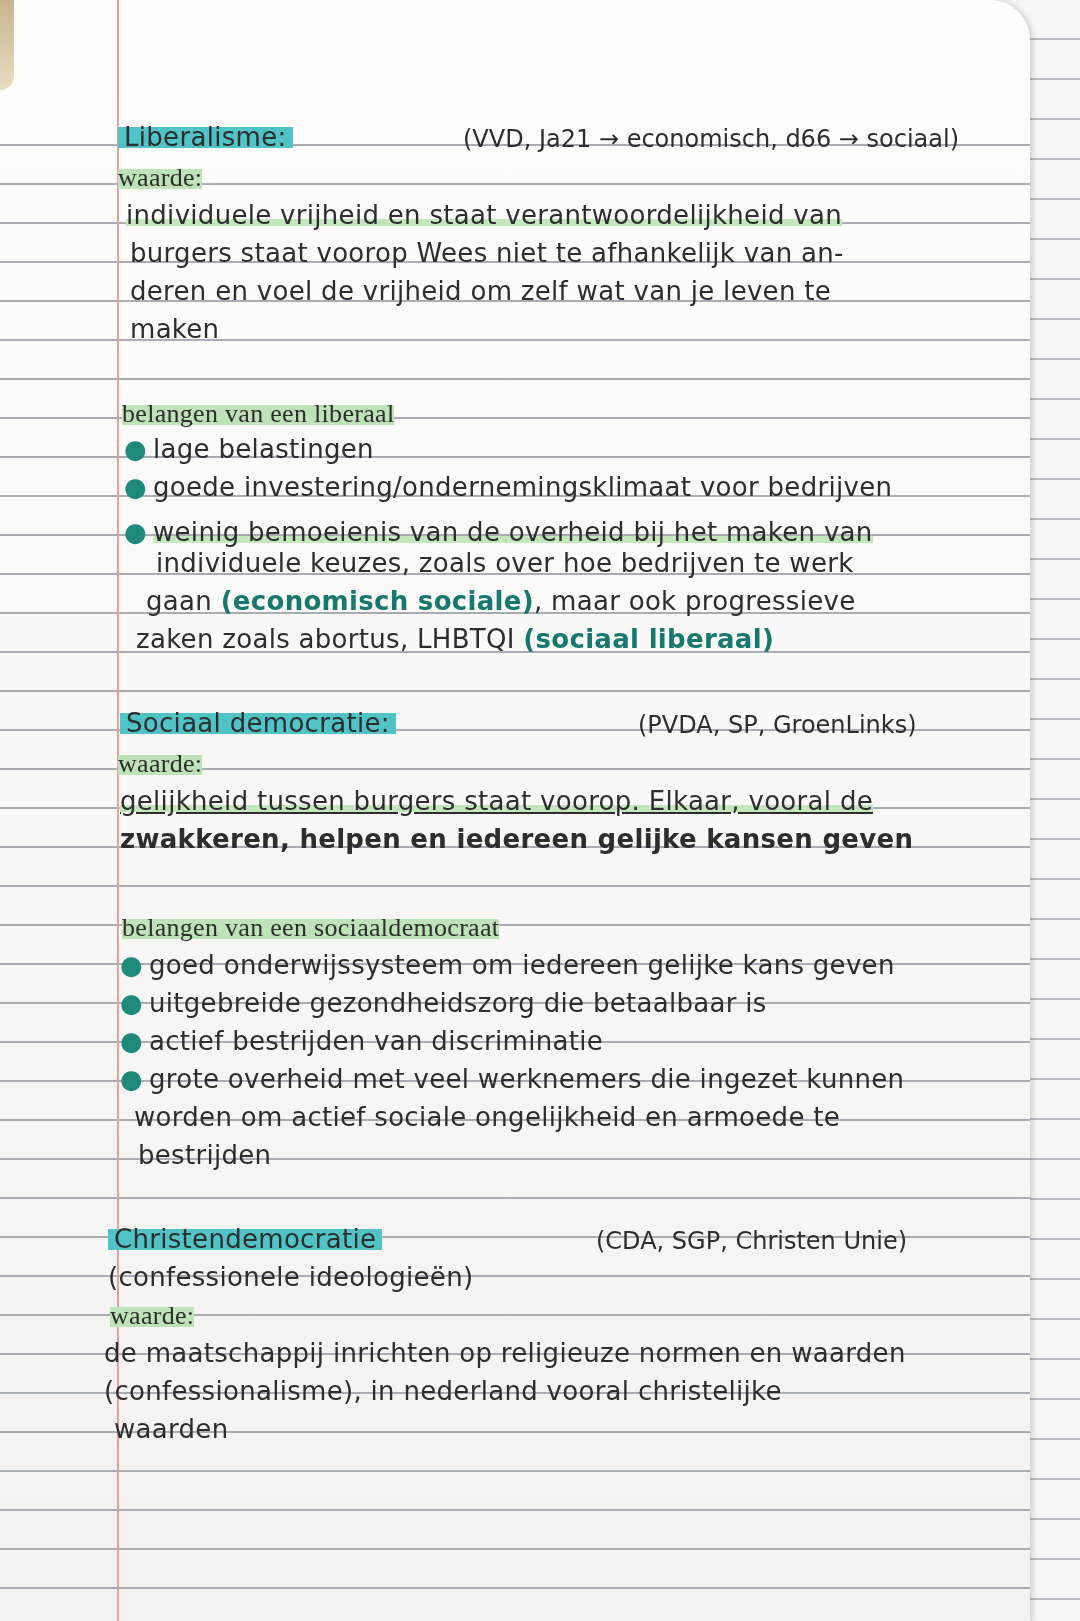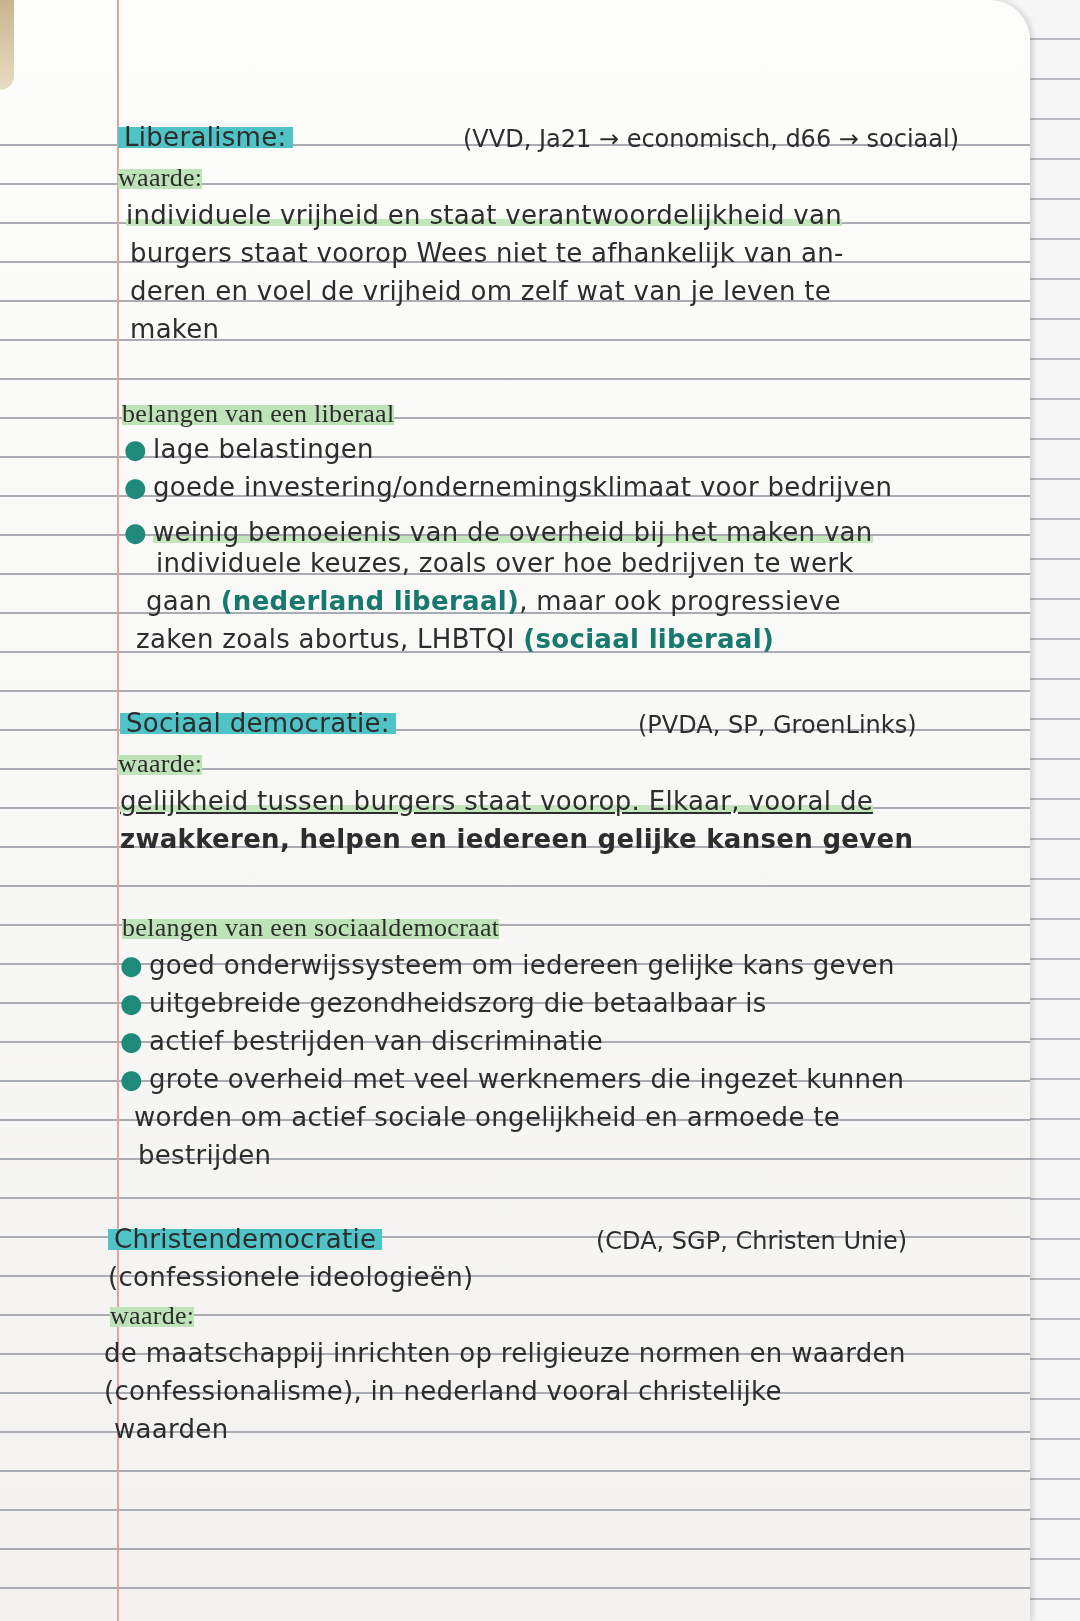--- a/index.html
+++ b/index.html
@@ -64,21 +64,21 @@
 
     <div class="line" style="top:286px; left:4px;">
       <span class="hl-green">belangen van een liberaal</span>
     </div>
     <div class="line" style="top:322px; left:6px;"><span class="bullet">●</span><span>lage belastingen</span></div>
     <div class="line" style="top:360px; left:6px;"><span class="bullet">●</span><span>goede investering/ondernemingsklimaat voor bedrijven</span></div>
     <div class="line" style="top:398px; left:6px;margin-top:7px;"><span class="bullet">●</span><span class="hl-under">weinig bemoeienis van de overheid bij het maken van</span></div>
     <div class="line" style="top:436px; left:38px;">individuele keuzes, zoals over hoe bedrijven te werk</div>
     <div class="line" style="top:474px; left:28px;">
       <span>gaan</span>
-      <span class="bold-teal">(nederland liberaal)</span><span>, maar ook progressieve</span>
+      <span class="bold-teal">(economisch sociale)</span><span>, maar ook progressieve</span>
     </div>
     <div class="line" style="top:512px; left:18px;">
       <span>zaken zoals abortus, LHBTQI</span>
       <span class="bold-teal">(sociaal liberaal)</span>
     </div>
 
     <div class="line" style="top:596px; left:2px;">
       <span class="hl-teal">Sociaal democratie:</span>
     </div>
     <div class="right" style="top:598px; left:520px;">(PVDA, SP, GroenLinks)</div>

